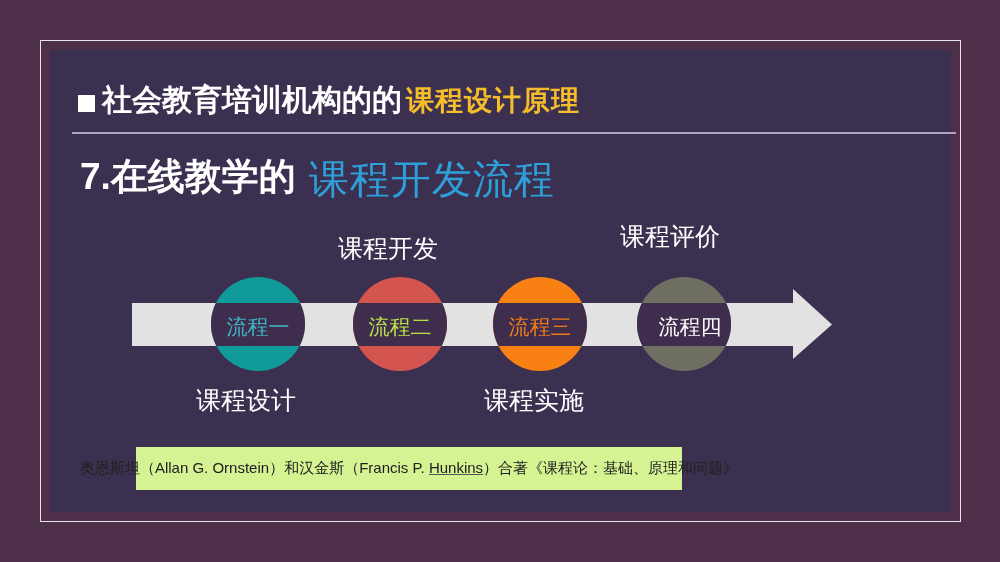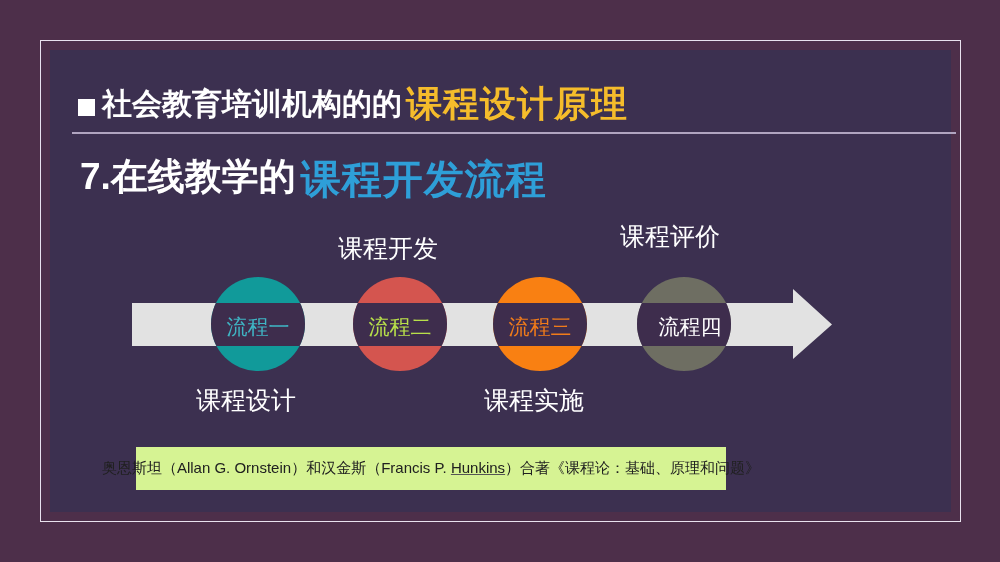--- a/index.html
+++ b/index.html
@@ -62,21 +62,21 @@
     margin-right: 7px;
     margin-top: 6px;
   }
   .hdr-white {
     font-size: 30px;
     font-weight: bold;
     color: #ffffff;
     letter-spacing: 0px;
   }
   .hdr-gold {
-    font-size: 36px;
+    font-size: 28px;
     font-weight: bold;
     color: #f5bc2b;
     margin-left: 4px;
     letter-spacing: 1px;
   }
 
   #divider {
     position: absolute;
     left: 72px;
     top: 132px;
@@ -95,23 +95,23 @@
     white-space: nowrap;
   }
   .ttl-white {
     font-size: 37px;
     font-weight: bold;
     color: #ffffff;
     letter-spacing: 0px;
   }
   .ttl-blue {
     font-size: 40px;
-    font-weight: bold;
+    font-weight: normal;
     color: #2e9fd8;
-    margin-left: 5px;
+    margin-left: 13px;
     letter-spacing: 1px;
   }
 
   
   #diagram {
     position: absolute;
     left: 0;
     top: 0;
     width: 1000px;
     height: 562px;
@@ -138,21 +138,21 @@
     white-space: nowrap;
     text-align: center;
     z-index: 6;
   }
 
   
   #cite-box {
     position: absolute;
     left: 136px;
     top: 447px;
-    width: 590px;
+    width: 546px;
     height: 43px;
     background: #d6f393;
     box-sizing: border-box;
     display: flex;
     align-items: center;
     justify-content: center;
   }
   #cite-text {
     font-size: 15px;
     color: #202020;

